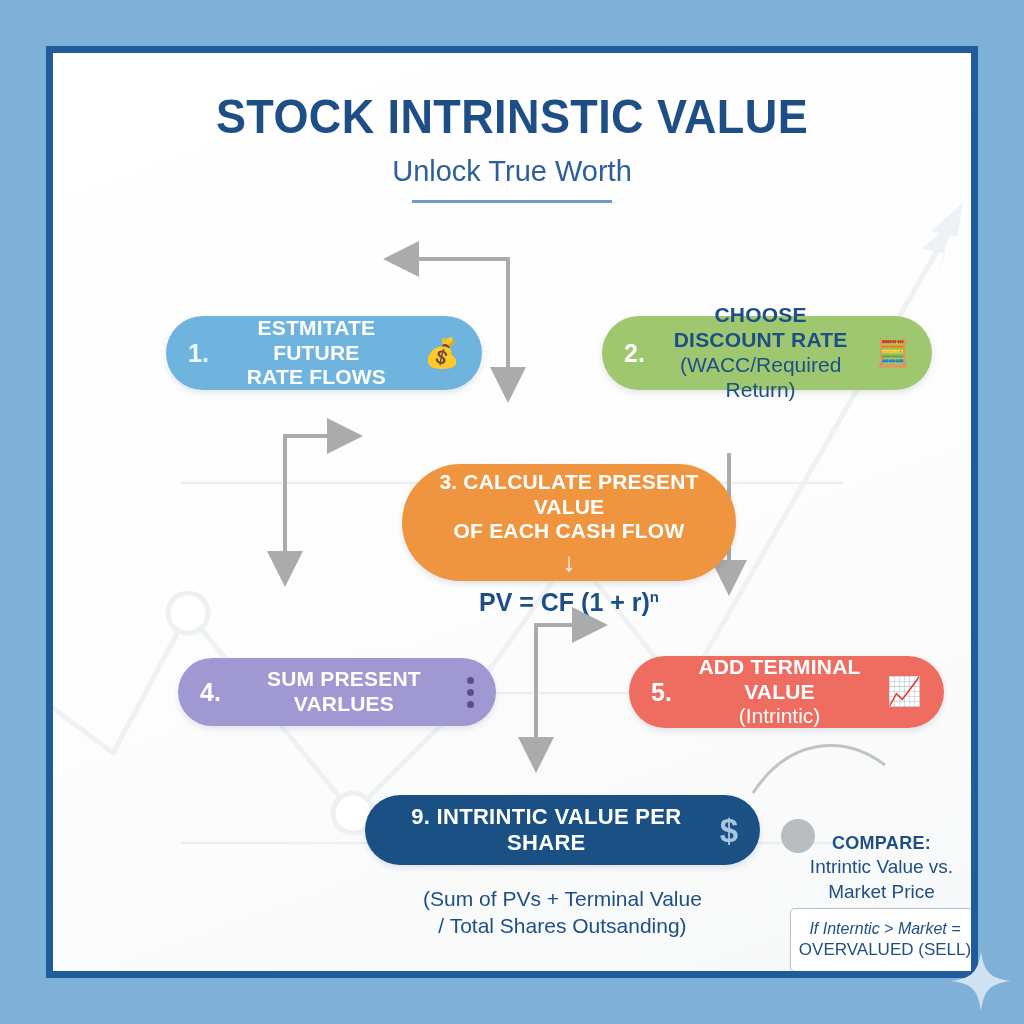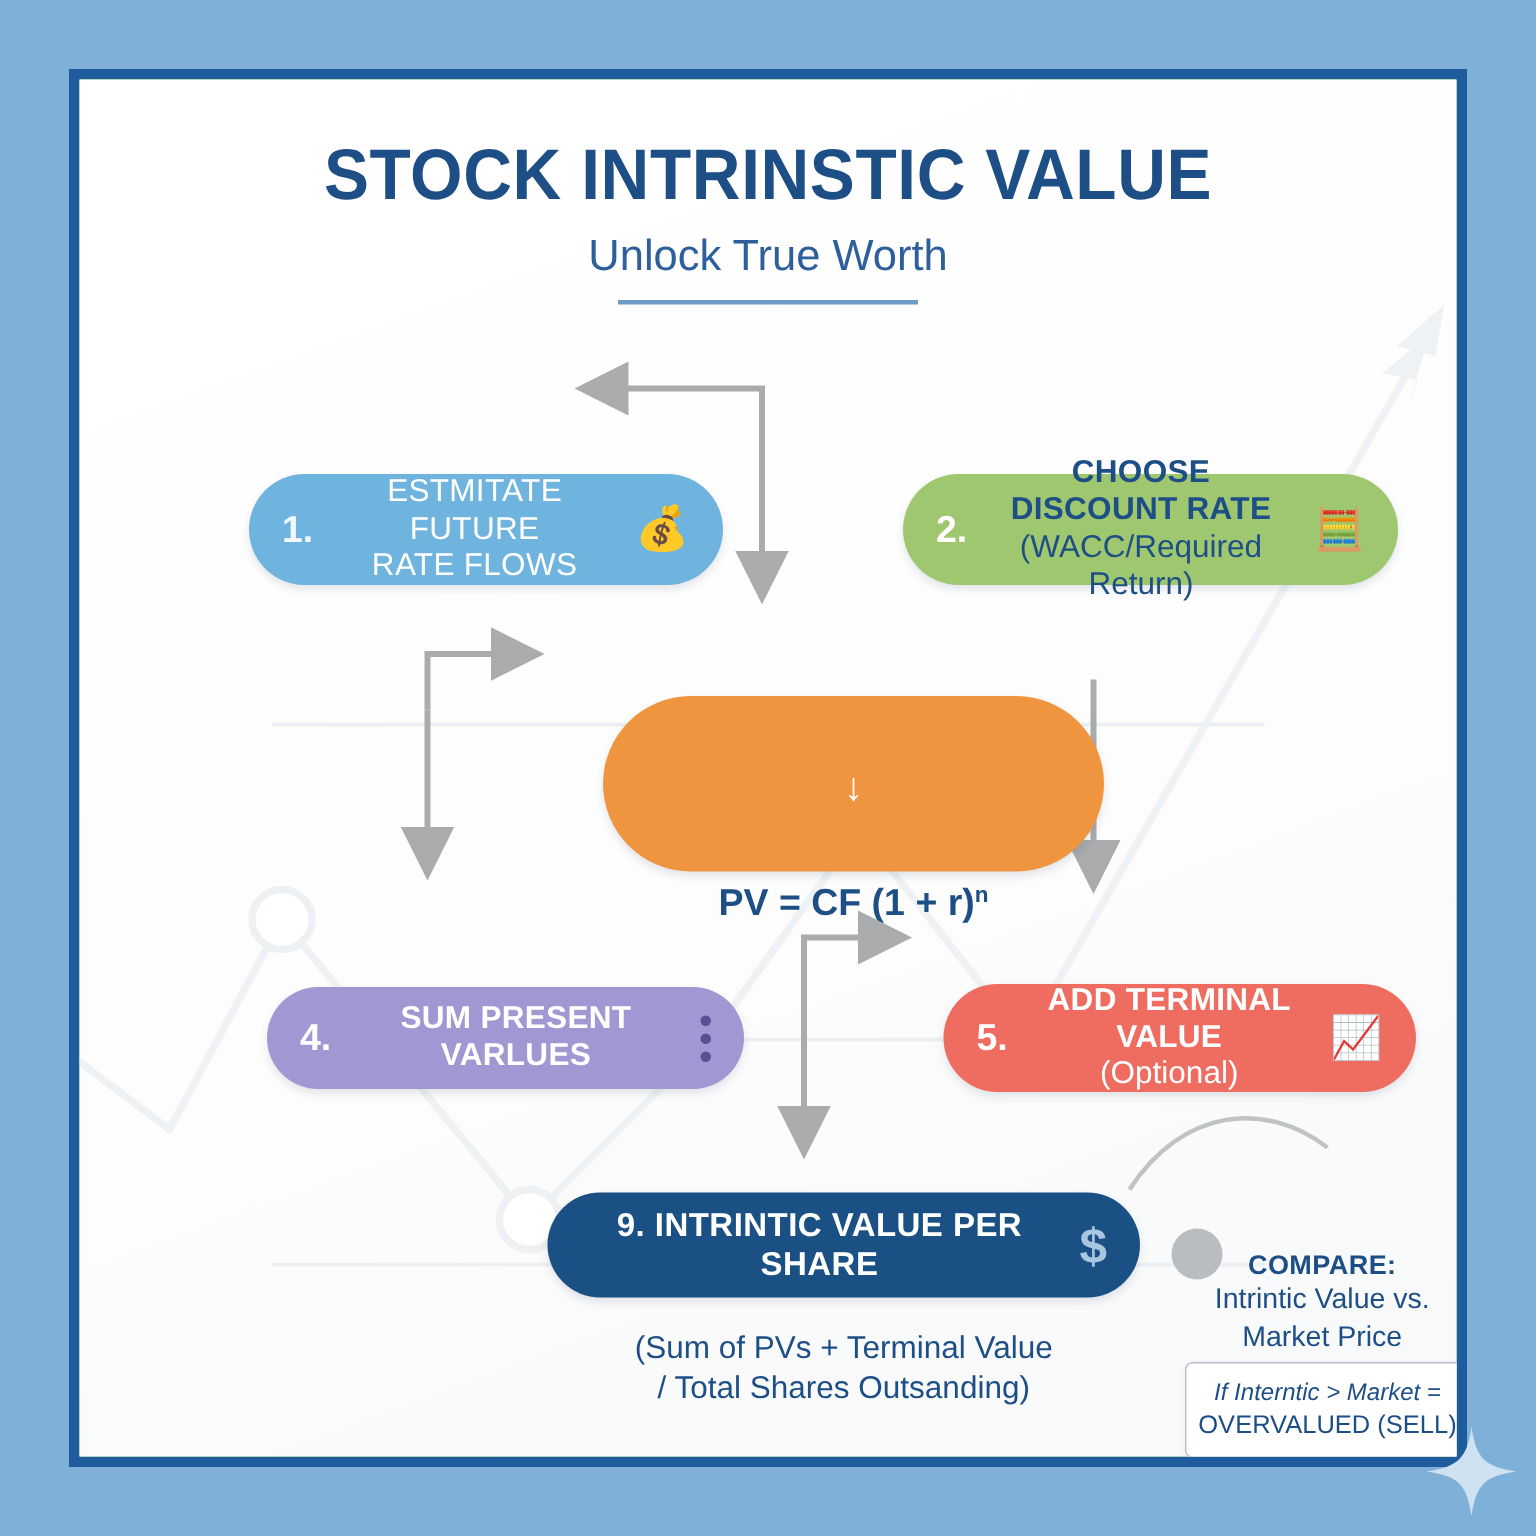--- a/index.html
+++ b/index.html
@@ -11,21 +11,21 @@
   #canvas {
     position: relative;
     width: 1024px; height: 1024px;
     background: #7fb0d8;
   }
   
   #card-frame {
     position: absolute;
     left: 46px; top: 46px;
     width: 932px; height: 932px;
-    background: #bef264;
+    background: #a21caf;
     border: 7px solid #1f5c9e;
     padding-left: 16px;
   }
   #card-inner {
     position: absolute;
     inset: 0;
     background: linear-gradient(160deg,#ffffff 0%,#fdfdfd 55%,#f7f8f9 100%);
     overflow: hidden;
   }
   #bg-decor { position: absolute; inset: 0; width: 100%; height: 100%; }
@@ -88,21 +88,21 @@
   .step-text .l1 { font-size: 21px; font-weight: 700; letter-spacing: .2px; }
   .step-text .l2 { font-size: 21px; font-weight: 400; }
   .step-icon { flex: 0 0 auto; display: flex; align-items: center; }
 
   
   #step-1 {
     left: 113px; top: 263px; width: 316px; height: 74px;
     background: #6fb4de; color: #ffffff;
   }
   #step-1 .step-num { color: #f2f9fd; }
-  #step-1 .step-text .l1 { font-weight: 400; }
+  #step-1 .step-text .l1 { font-weight: 700; }
 
   #step-2 {
     left: 549px; top: 263px; width: 330px; height: 74px;
     background: #9fc76f; color: #1d4f86;
   }
   #step-2 .step-num { color: #ffffff; }
 
   #step-3 {
     left: 349px; top: 411px; width: 334px; height: 117px;
     background: #f0953f; color: #ffffff;
@@ -253,20 +253,24 @@
       <div class="step" id="step-2">
         <span class="step-num">2.</span>
         <span class="step-text">
           <div class="l1">CHOOSE DISCOUNT RATE</div>
           <div class="l2">(WACC/Required Return)</div>
         </span>
         <span class="step-icon" style="font-size:27px;line-height:1">🧮</span>
       </div>
 
       <div class="step" id="step-3">
+        <span class="step-text">
+          <div class="l1">3. CALCULATE PRESENT VALUE</div>
+          <div class="l1">OF EACH CASH FLOW</div>
+        </span>
         <span class="down-glyph">↓</span>
       </div>
 
       <div id="formula">
         <span>PV = CF (1 + r)</span><span class="sup">n</span>
       </div>
 
       <div class="step" id="step-4">
         <span class="step-num">4.</span>
         <span class="step-text">
@@ -278,21 +282,21 @@
               <i></i>
               <i></i>
             </span>
         </span>
       </div>
 
       <div class="step" id="step-5">
         <span class="step-num">5.</span>
         <span class="step-text">
           <div class="l1">ADD TERMINAL VALUE</div>
-          <div class="l2">(Optional)</div>
+          <div class="l2">(Intrintic)</div>
         </span>
         <span class="step-icon" style="font-size:28px;line-height:1">📈</span>
       </div>
 
       <div class="step" id="step-6">
         <span class="step-text">
           <div class="l1">9. INTRINTIC VALUE PER SHARE</div>
         </span>
         <span class="step-icon dollar-glyph">$</span>
       </div>

